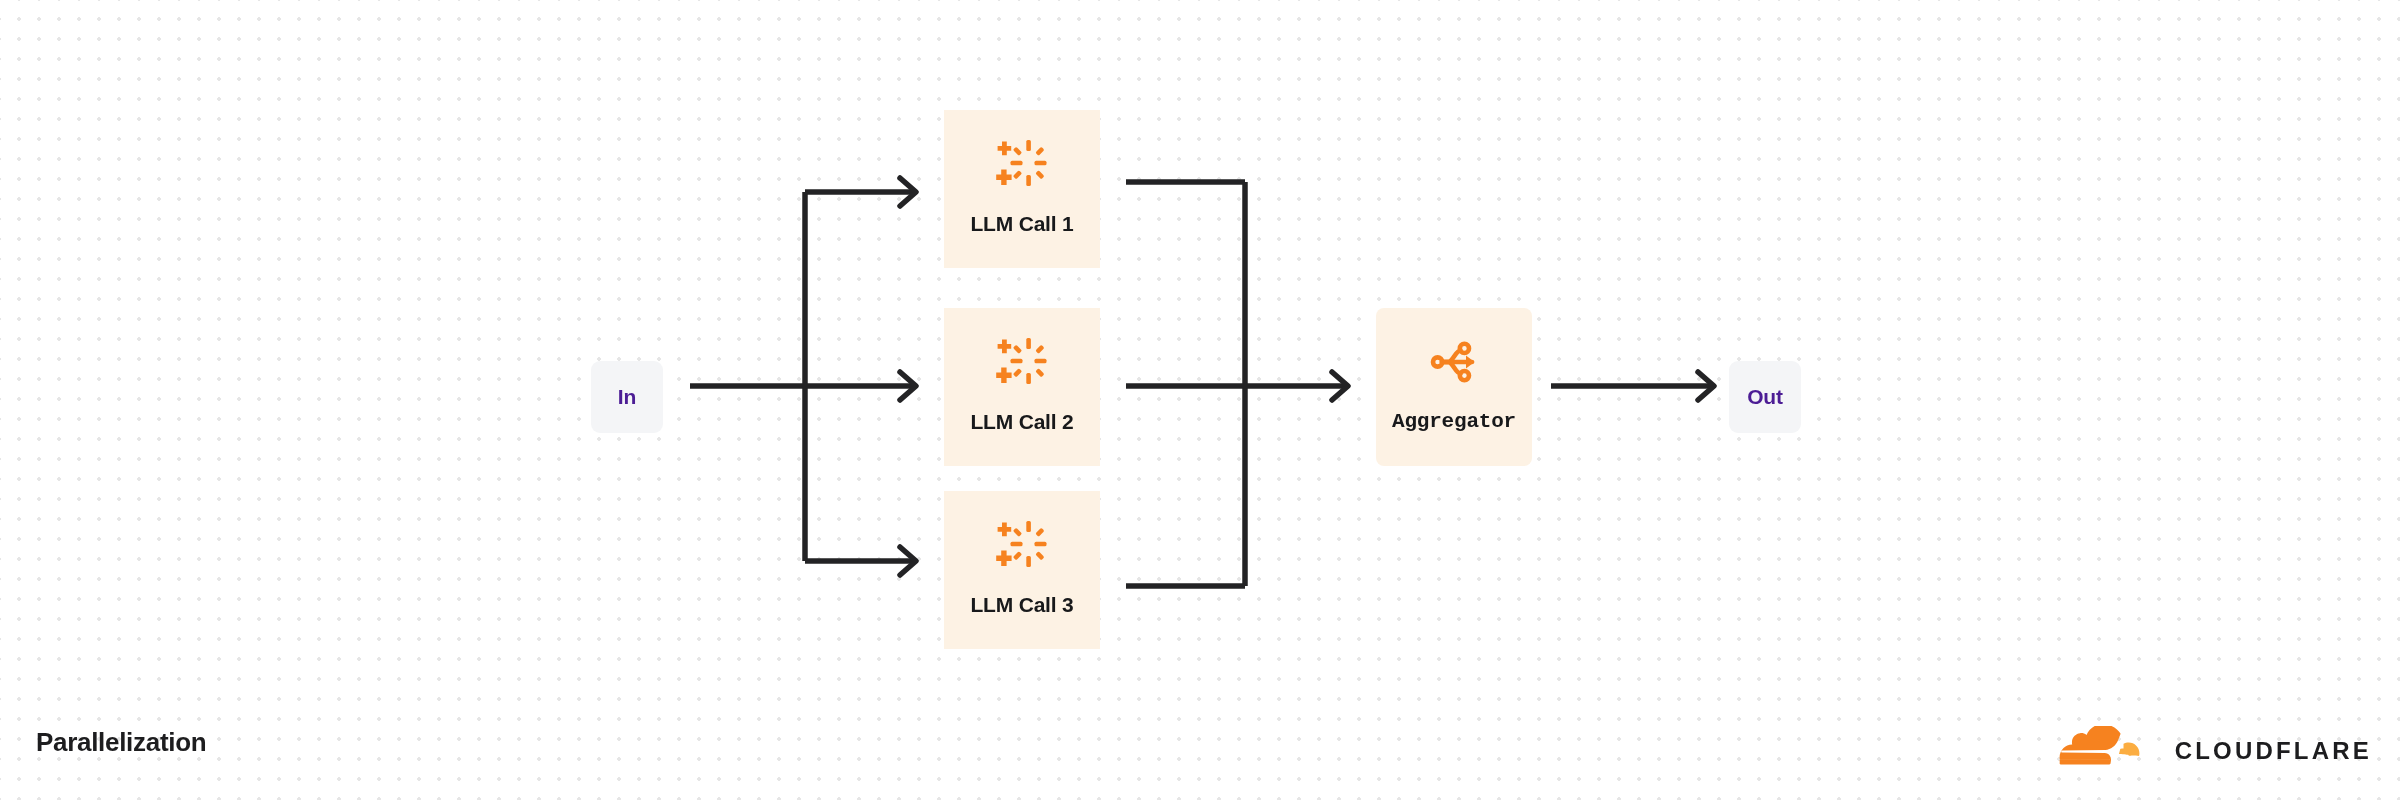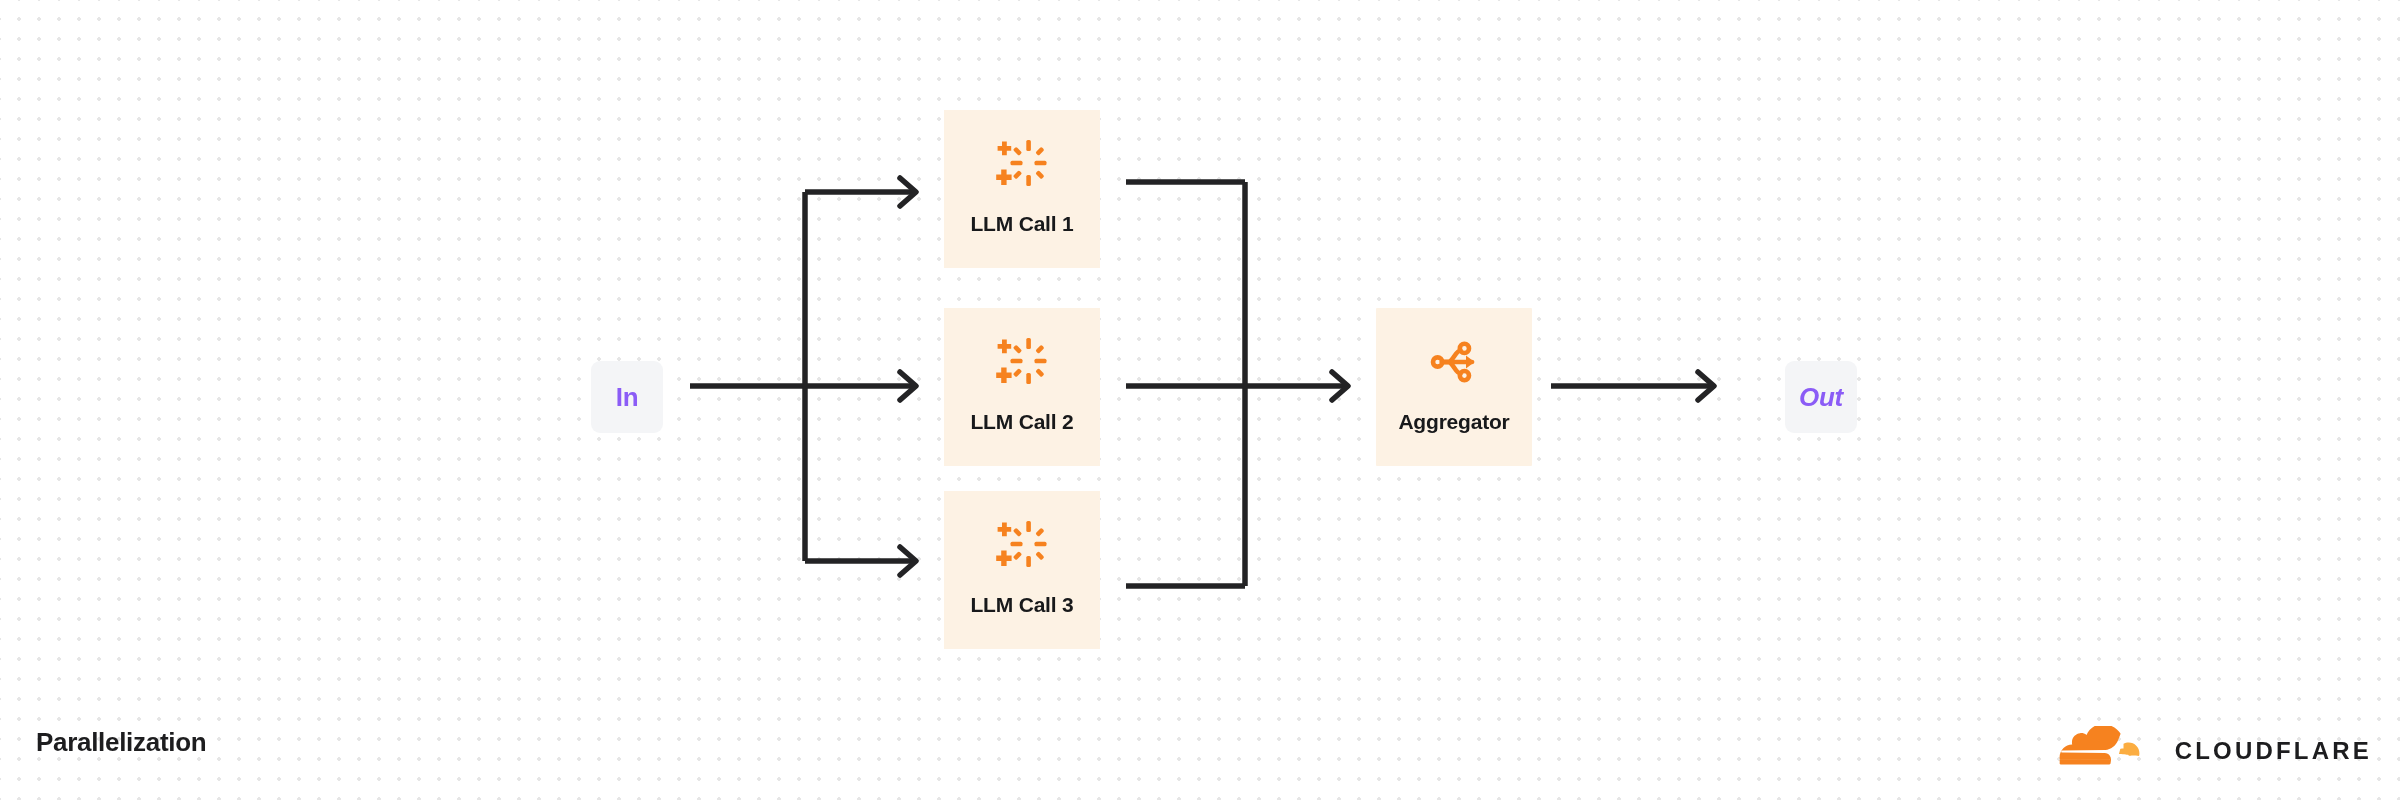--- a/index.html
+++ b/index.html
@@ -25,40 +25,41 @@
     flex-direction:column;
     align-items:center;
     justify-content:center;
   }
   .node-io {
     width:72px; height:72px;
     border-radius:9px;
     background:#F4F5F7;
   }
   .node-io .node-label {
-    font-size:26px; font-weight:bold; color:#8b5cf6;
+    font-size:21px; font-weight:bold; color:#4c1d95;
     letter-spacing:-0.2px;
   }
   .node-llm {
     width:156px; height:158px;
     border-radius:0;
     background:#FDF2E4;
     justify-content:flex-start;
     padding-top:22px;
   }
   .node-llm .node-label {
     font-size:21px; font-weight:bold; color:#18191B;
     margin-top:16px; letter-spacing:-0.2px; white-space:nowrap;
   }
   .node-agg {
     width:156px; height:158px;
-    border-radius:1px;
+    border-radius:8px;
     background:#FDF2E4;
     justify-content:flex-start;
     padding-top:22px;
+    font-family:Liberation Mono, monospace;
   }
   .node-agg .node-label {
     font-size:21px; font-weight:bold; color:#18191B;
     margin-top:16px; letter-spacing:-0.2px; white-space:nowrap;
   }
   .icon-wrap { width:64px; height:64px; display:block; }
 
   
   #wires { position:absolute; left:0; top:0; width:2400px; height:800px; }
 
@@ -191,21 +192,21 @@
           <circle cx="15.6" cy="32" r="4.6"></circle>
           <circle cx="42.4" cy="18.4" r="4.6"></circle>
           <circle cx="42.4" cy="45.6" r="4.6"></circle>
         </g>
         <path d="M 44 25.5 L 52.5 32 L 44 38.5 L 44 33.6 L 47 32 L 44 30.4 Z" fill="#F6821F"></path>
       </svg>
     </span>
     <span class="node-label">Aggregator</span>
   </div>
 
-  <div class="node node-io" style="left:1785px; top:361px;font-style:italic;">
+  <div class="node node-io" style="left:1729px; top:361px;">
     <span class="node-label">Out</span>
   </div>
 
   <div id="footer-title">Parallelization</div>
 
   <div id="brand">
     <span style="display:block;">
       <svg width="108" height="46" viewBox="0 0 108 46" xmlns="http://www.w3.org/2000/svg">
 
         <path fill="#FBAD41" d="M 86.5 22.5 c -1.0 0 -2.0 0.12 -2.9 0.36 c -0.2 0.05 -0.36 0.21 -0.41 0.42

